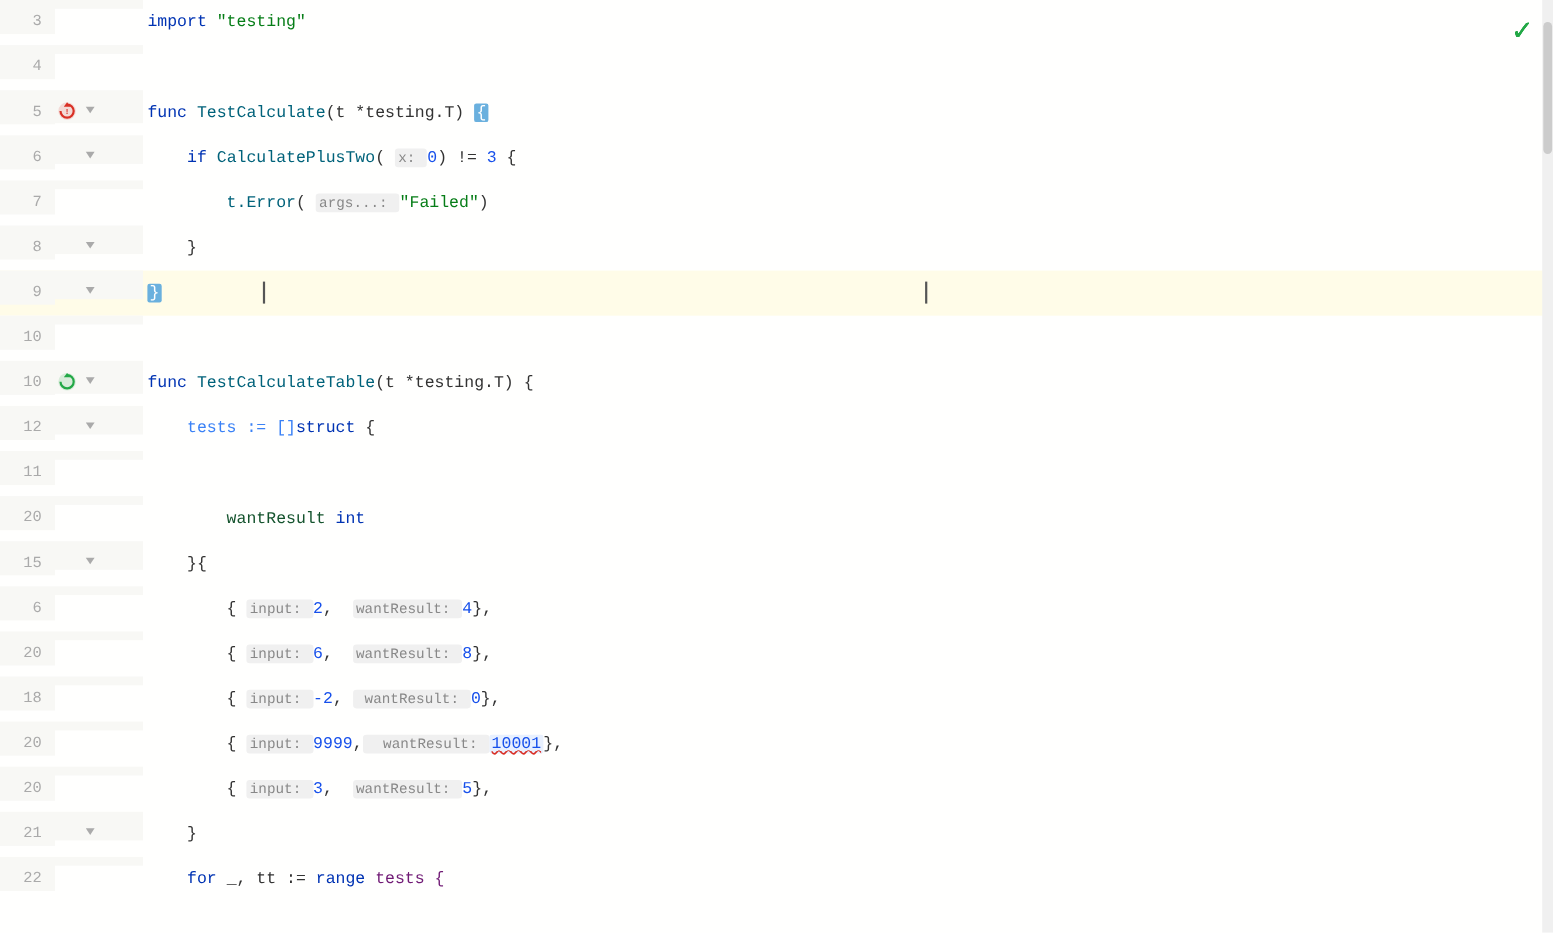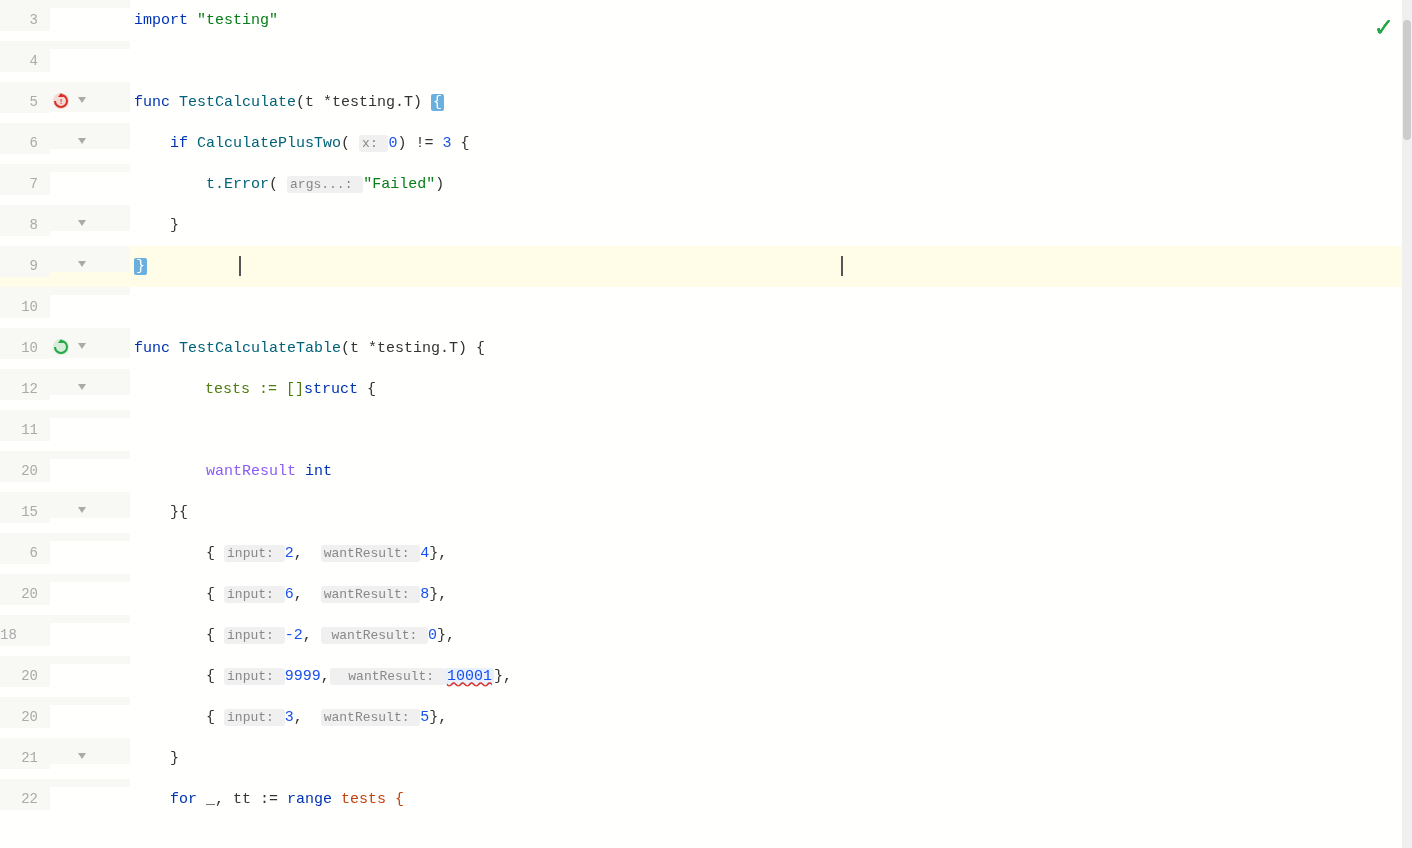--- a/index.html
+++ b/index.html
@@ -142,34 +142,34 @@
     <div style="display: flex; align-items: flex-start; min-height: 41px; position: relative;">
       <div style="width: 50px; min-width: 50px; color: rgb(170, 170, 170); text-align: right; padding-right: 12px; padding-top: 10px; font-size: 14px; line-height: 21px; background: rgb(248, 248, 245); user-select: none; flex-shrink: 0;">12</div>
       <div style="width: 80px; min-width: 80px; display: flex; align-items: flex-start; padding-top: 8px; background: rgb(248, 248, 245); position: relative; flex-shrink: 0;">
         <div style="width: 24px;"></div>
         <div style="width: 16px; height: 16px; display: flex; align-items: center; justify-content: center; cursor: pointer; color: rgb(170, 170, 170); font-size: 11px; margin-top: 2px;">
           <svg width="12" height="12" viewBox="0 0 12 12">
             <polygon points="2,3 10,3 6,9" fill="#aaa"></polygon>
           </svg>
         </div>
       </div>
-      <div style="flex: 1 1 0%; padding-top: 10px; padding-left: 4px; font-size: 15px; line-height: 21px; color: rgb(51, 51, 51); white-space: pre; position: relative;"><span>    </span><span style="color: #4d7c0f; margin-left: 35px;">tests := []</span><span style="color: rgb(0, 51, 179);">struct</span><span style="color: rgb(51, 51, 51);"> {</span></div>
+      <div style="flex: 1 1 0%; padding-top: 10px; padding-left: 4px; font-size: 15px; line-height: 21px; color: rgb(51, 51, 51); white-space: pre; position: relative;"><span>    </span><span style="color: #3b82f6;">tests := []</span><span style="color: rgb(0, 51, 179);">struct</span><span style="color: rgb(51, 51, 51);"> {</span></div>
     </div>
     <div style="display: flex; align-items: flex-start; min-height: 41px; position: relative;">
       <div style="width: 50px; min-width: 50px; color: rgb(170, 170, 170); text-align: right; padding-right: 12px; padding-top: 10px; font-size: 14px; line-height: 21px; background: rgb(248, 248, 245); user-select: none; flex-shrink: 0;">11</div>
       <div style="width: 80px; min-width: 80px; display: flex; align-items: flex-start; padding-top: 8px; background: rgb(248, 248, 245); position: relative; flex-shrink: 0;">
         <div style="width: 24px;"></div>
       </div>
     </div>
     <div style="display: flex; align-items: flex-start; min-height: 41px; position: relative;">
       <div style="width: 50px; min-width: 50px; color: rgb(170, 170, 170); text-align: right; padding-right: 12px; padding-top: 10px; font-size: 14px; line-height: 21px; background: rgb(248, 248, 245); user-select: none; flex-shrink: 0;">20</div>
       <div style="width: 80px; min-width: 80px; display: flex; align-items: flex-start; padding-top: 8px; background: rgb(248, 248, 245); position: relative; flex-shrink: 0;">
         <div style="width: 24px;"></div>
       </div>
-      <div style="flex: 1 1 0%; padding-top: 10px; padding-left: 4px; font-size: 15px; line-height: 21px; color: rgb(51, 51, 51); white-space: pre; position: relative;"><span>        </span><span style="color: #8b5cf6;">wantResult </span><span style="color: rgb(0, 51, 179);">int</span></div>
+      <div style="flex: 1 1 0%; padding-top: 10px; padding-left: 4px; font-size: 15px; line-height: 21px; color: rgb(51, 51, 51); white-space: pre; position: relative;"><span>        </span><span style="color: #14532d;">wantResult </span><span style="color: rgb(0, 51, 179);">int</span></div>
     </div>
     <div style="display: flex; align-items: flex-start; min-height: 41px; position: relative;">
       <div style="width: 50px; min-width: 50px; color: rgb(170, 170, 170); text-align: right; padding-right: 12px; padding-top: 10px; font-size: 14px; line-height: 21px; background: rgb(248, 248, 245); user-select: none; flex-shrink: 0;">15</div>
       <div style="width: 80px; min-width: 80px; display: flex; align-items: flex-start; padding-top: 8px; background: rgb(248, 248, 245); position: relative; flex-shrink: 0;">
         <div style="width: 24px;"></div>
         <div style="width: 16px; height: 16px; display: flex; align-items: center; justify-content: center; cursor: pointer; color: rgb(170, 170, 170); font-size: 11px; margin-top: 2px;">
           <svg width="12" height="12" viewBox="0 0 12 12">
             <polygon points="2,3 10,3 6,9" fill="#aaa"></polygon>
           </svg>
         </div>
@@ -184,21 +184,21 @@
       <div style="flex: 1 1 0%; padding-top: 10px; padding-left: 4px; font-size: 15px; line-height: 21px; color: rgb(51, 51, 51); white-space: pre; position: relative;"><span>        </span><span style="color: rgb(51, 51, 51);">{ </span><span style="color: rgb(136, 136, 136); font-size: 13px; background: rgb(240, 240, 240); border-radius: 3px; padding: 1px 3px;">input: </span><span style="color: rgb(23, 80, 235);">2</span><span style="color: rgb(51, 51, 51);">,  </span><span style="color: rgb(136, 136, 136); font-size: 13px; background: rgb(240, 240, 240); border-radius: 3px; padding: 1px 3px;">wantResult: </span><span style="color: rgb(23, 80, 235);">4</span><span style="color: rgb(51, 51, 51);">},</span></div>
     </div>
     <div style="display: flex; align-items: flex-start; min-height: 41px; position: relative;">
       <div style="width: 50px; min-width: 50px; color: rgb(170, 170, 170); text-align: right; padding-right: 12px; padding-top: 10px; font-size: 14px; line-height: 21px; background: rgb(248, 248, 245); user-select: none; flex-shrink: 0;">20</div>
       <div style="width: 80px; min-width: 80px; display: flex; align-items: flex-start; padding-top: 8px; background: rgb(248, 248, 245); position: relative; flex-shrink: 0;">
         <div style="width: 24px;"></div>
       </div>
       <div style="flex: 1 1 0%; padding-top: 10px; padding-left: 4px; font-size: 15px; line-height: 21px; color: rgb(51, 51, 51); white-space: pre; position: relative;"><span>        </span><span style="color: rgb(51, 51, 51);">{ </span><span style="color: rgb(136, 136, 136); font-size: 13px; background: rgb(240, 240, 240); border-radius: 3px; padding: 1px 3px;">input: </span><span style="color: rgb(23, 80, 235);">6</span><span style="color: rgb(51, 51, 51);">,  </span><span style="color: rgb(136, 136, 136); font-size: 13px; background: rgb(240, 240, 240); border-radius: 3px; padding: 1px 3px;">wantResult: </span><span style="color: rgb(23, 80, 235);">8</span><span style="color: rgb(51, 51, 51);">},</span></div>
     </div>
     <div style="display: flex; align-items: flex-start; min-height: 41px; position: relative;">
-      <div style="width: 50px; min-width: 50px; color: rgb(170, 170, 170); text-align: left; padding-right: 12px; padding-top: 10px; font-size: 14px; line-height: 21px; background: rgb(248, 248, 245); user-select: none; flex-shrink: 0;">18</div>
+      <div style="width: 50px; min-width: 50px; color: rgb(170, 170, 170); text-align: right; padding-right: 12px; padding-top: 10px; font-size: 14px; line-height: 21px; background: rgb(248, 248, 245); user-select: none; flex-shrink: 0;">18</div>
       <div style="width: 80px; min-width: 80px; display: flex; align-items: flex-start; padding-top: 8px; background: rgb(248, 248, 245); position: relative; flex-shrink: 0;">
         <div style="width: 24px;"></div>
       </div>
       <div style="flex: 1 1 0%; padding-top: 10px; padding-left: 4px; font-size: 15px; line-height: 21px; color: rgb(51, 51, 51); white-space: pre; position: relative;"><span>        </span><span style="color: rgb(51, 51, 51);">{ </span><span style="color: rgb(136, 136, 136); font-size: 13px; background: rgb(240, 240, 240); border-radius: 3px; padding: 1px 3px;">input: </span><span style="color: rgb(23, 80, 235);">-2</span><span style="color: rgb(51, 51, 51);">, </span><span style="color: rgb(136, 136, 136); font-size: 13px; background: rgb(240, 240, 240); border-radius: 3px; padding: 1px 3px;"> wantResult: </span><span style="color: rgb(23, 80, 235);">0</span><span style="color: rgb(51, 51, 51);">},</span></div>
     </div>
     <div style="display: flex; align-items: flex-start; min-height: 41px; position: relative;">
       <div style="width: 50px; min-width: 50px; color: rgb(170, 170, 170); text-align: right; padding-right: 12px; padding-top: 10px; font-size: 14px; line-height: 21px; background: rgb(248, 248, 245); user-select: none; flex-shrink: 0;">20</div>
       <div style="width: 80px; min-width: 80px; display: flex; align-items: flex-start; padding-top: 8px; background: rgb(248, 248, 245); position: relative; flex-shrink: 0;">
         <div style="width: 24px;"></div>
       </div>
@@ -221,21 +221,21 @@
           </svg>
         </div>
       </div>
       <div style="flex: 1 1 0%; padding-top: 10px; padding-left: 4px; font-size: 15px; line-height: 21px; color: rgb(51, 51, 51); white-space: pre; position: relative;"><span>    </span><span style="color: rgb(51, 51, 51);">}</span></div>
     </div>
     <div style="display: flex; align-items: flex-start; min-height: 41px; position: relative;">
       <div style="width: 50px; min-width: 50px; color: rgb(170, 170, 170); text-align: right; padding-right: 12px; padding-top: 10px; font-size: 14px; line-height: 21px; background: rgb(248, 248, 245); user-select: none; flex-shrink: 0;">22</div>
       <div style="width: 80px; min-width: 80px; display: flex; align-items: flex-start; padding-top: 8px; background: rgb(248, 248, 245); position: relative; flex-shrink: 0;">
         <div style="width: 24px;"></div>
       </div>
-      <div style="flex: 1 1 0%; padding-top: 10px; padding-left: 4px; font-size: 15px; line-height: 21px; color: rgb(51, 51, 51); white-space: pre; position: relative;"><span>    </span><span style="color: rgb(0, 51, 179);">for </span><span style="color: rgb(51, 51, 51);">_, tt := </span><span style="color: rgb(0, 51, 179);">range </span><span style="color: #c2410c; text-align: right;">tests {</span></div>
+      <div style="flex: 1 1 0%; padding-top: 10px; padding-left: 4px; font-size: 15px; line-height: 21px; color: rgb(51, 51, 51); white-space: pre; position: relative;"><span>    </span><span style="color: rgb(0, 51, 179);">for </span><span style="color: rgb(51, 51, 51);">_, tt := </span><span style="color: rgb(0, 51, 179);">range </span><span style="color: #701a75; text-align: right;">tests {</span></div>
     </div>
     <div style="width: 10px; background: rgb(240, 240, 240); position: absolute; right: 0px; top: 0px; bottom: 0px;">
       <div style="width: 8px; background: rgb(204, 204, 204); border-radius: 4px; margin: 20px 1px 0px; height: 120px;"></div>
     </div>
     <div style="position: absolute; top: 10px; right: 20px; color: rgb(34, 168, 70); font-size: 28px; font-weight: bold; z-index: 10;">✓</div>
   </div>
 
 <div class="checkmark">✓</div>
 
 </body></html>

